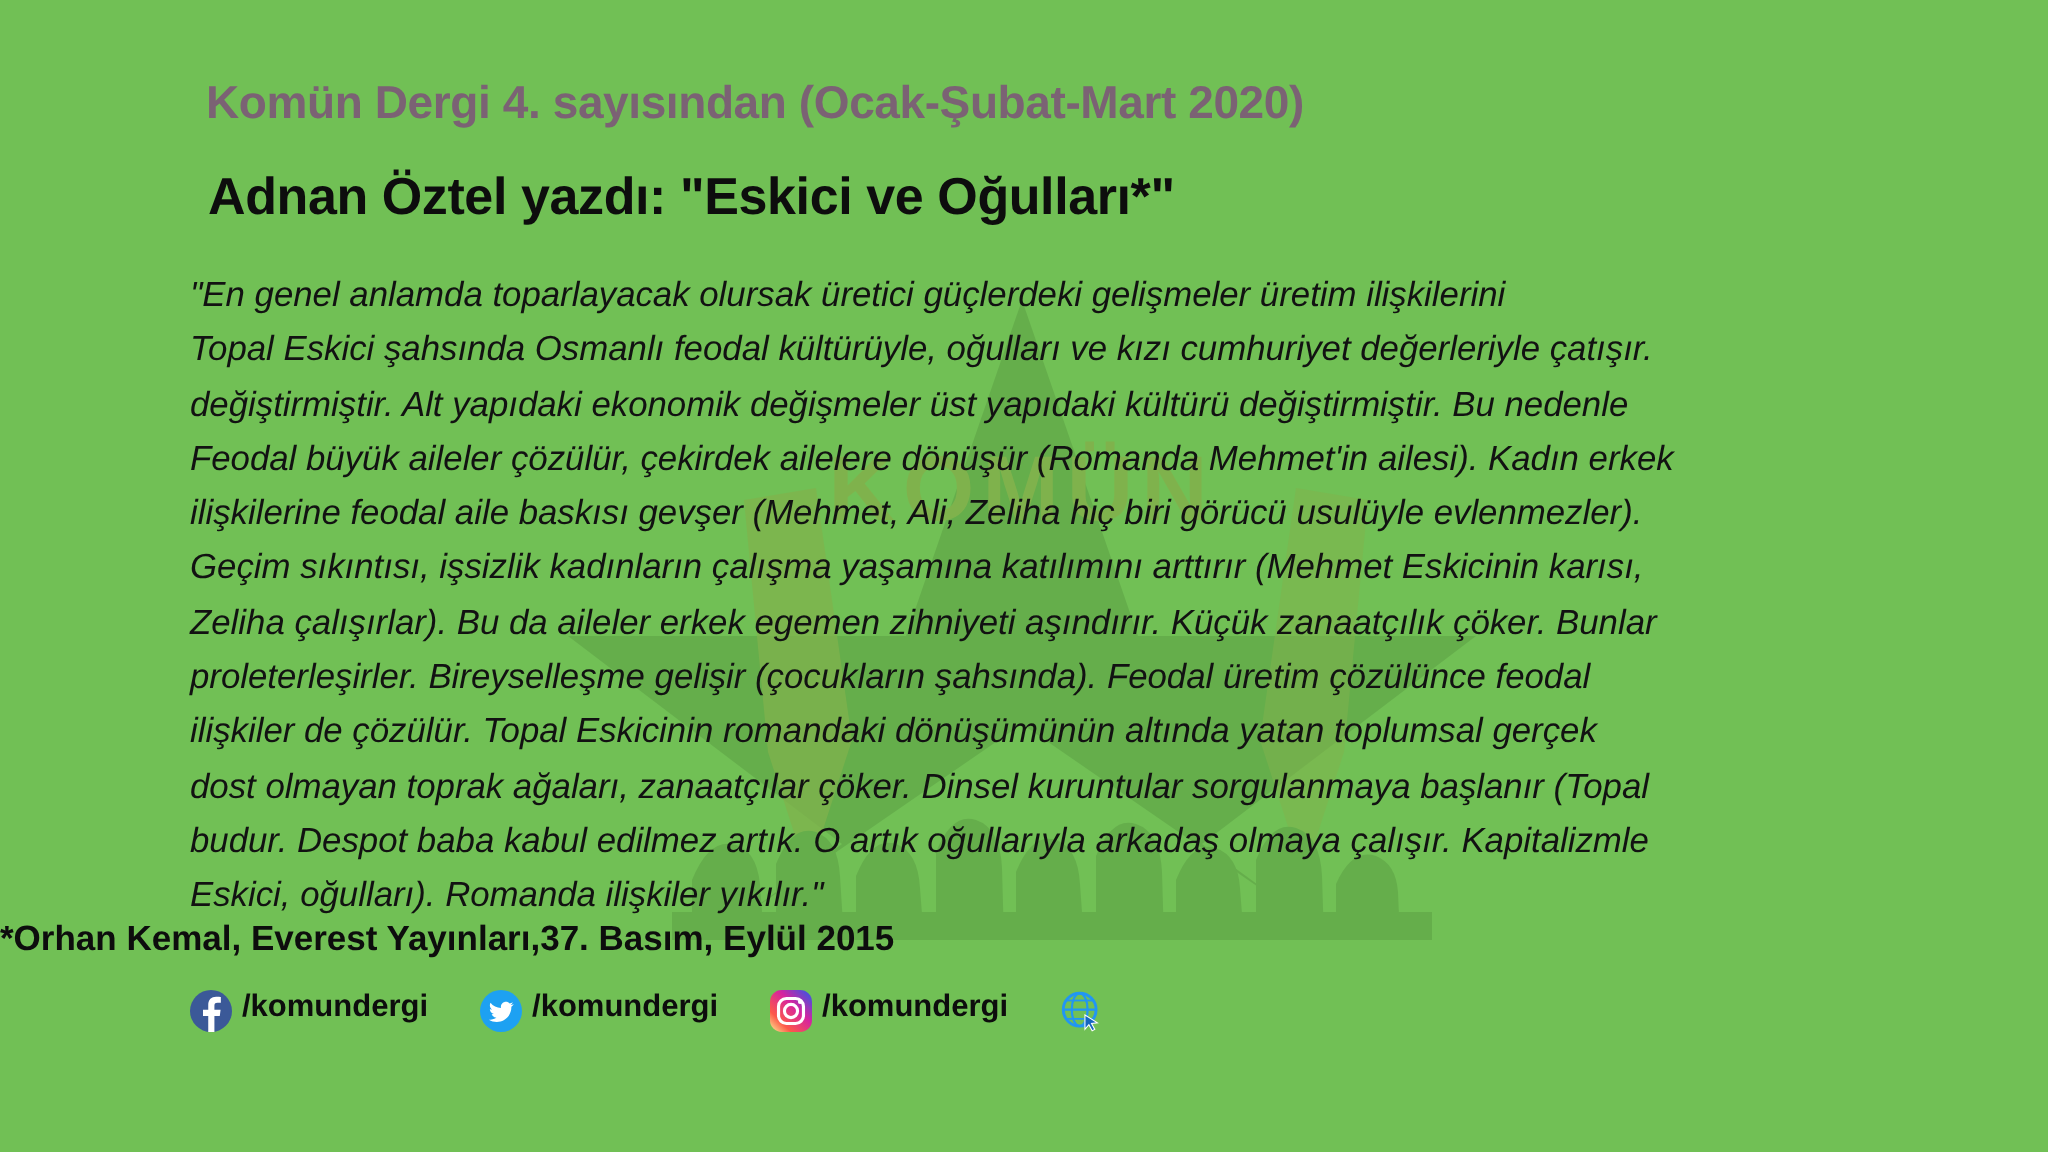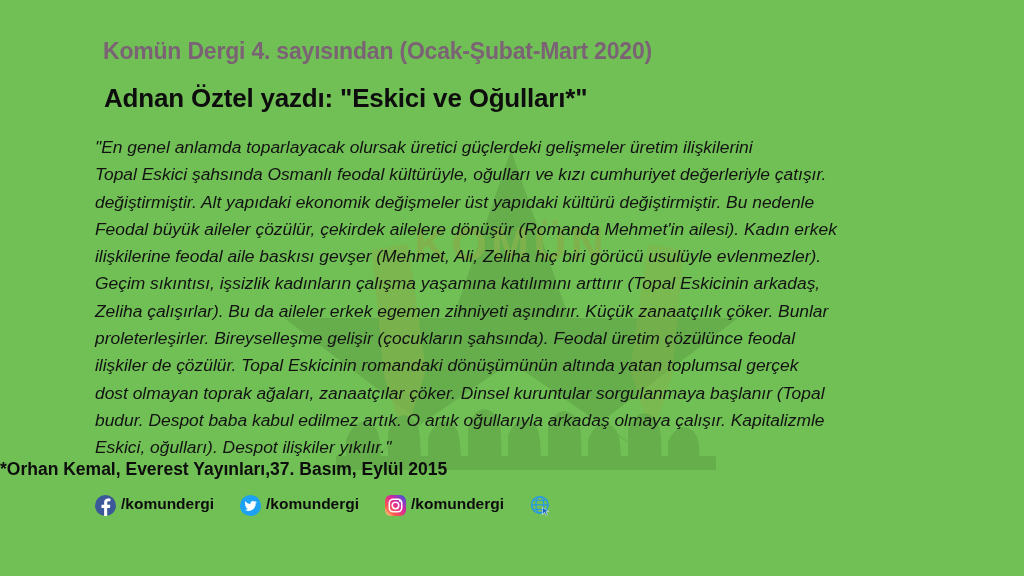--- a/index.html
+++ b/index.html
@@ -153,27 +153,27 @@
   <div id="kicker">Komün Dergi 4. sayısından (Ocak-Şubat-Mart 2020)</div>
 
   <div id="headline">Adnan Öztel yazdı: "Eskici ve Oğulları*"</div>
 
   <div id="quote">
     <span class="ln">"En genel anlamda toparlayacak olursak üretici güçlerdeki gelişmeler üretim ilişkilerini</span>
     <span class="ln">Topal Eskici şahsında Osmanlı feodal kültürüyle, oğulları ve kızı cumhuriyet değerleriyle çatışır.</span>
     <span class="ln">değiştirmiştir. Alt yapıdaki ekonomik değişmeler üst yapıdaki kültürü değiştirmiştir. Bu nedenle</span>
     <span class="ln">Feodal büyük aileler çözülür, çekirdek ailelere dönüşür (Romanda Mehmet'in ailesi). Kadın erkek</span>
     <span class="ln">ilişkilerine feodal aile baskısı gevşer (Mehmet, Ali, Zeliha hiç biri görücü usulüyle evlenmezler).</span>
-    <span class="ln">Geçim sıkıntısı, işsizlik kadınların çalışma yaşamına katılımını arttırır (Topal Eskicinin arkadaş,</span>
+    <span class="ln">Geçim sıkıntısı, işsizlik kadınların çalışma yaşamına katılımını arttırır (Mehmet Eskicinin karısı,</span>
     <span class="ln">Zeliha çalışırlar). Bu da aileler erkek egemen zihniyeti aşındırır. Küçük zanaatçılık çöker. Bunlar</span>
     <span class="ln">proleterleşirler. Bireyselleşme gelişir (çocukların şahsında). Feodal üretim çözülünce feodal</span>
     <span class="ln">ilişkiler de çözülür. Topal Eskicinin romandaki dönüşümünün altında yatan toplumsal gerçek</span>
     <span class="ln">dost olmayan toprak ağaları, zanaatçılar çöker. Dinsel kuruntular sorgulanmaya başlanır (Topal</span>
     <span class="ln">budur. Despot baba kabul edilmez artık. O artık oğullarıyla arkadaş olmaya çalışır. Kapitalizmle</span>
-    <span class="ln">Eskici, oğulları). Despot ilişkiler yıkılır."</span>
+    <span class="ln">Eskici, oğulları). Romanda ilişkiler yıkılır."</span>
   </div>
 
   <div id="attribution">*Orhan Kemal, Everest Yayınları,37. Basım, Eylül 2015</div>
 
   <div id="social">
 
     <div class="social-item">
       <svg class="social-icon" viewBox="0 0 32 32" xmlns="http://www.w3.org/2000/svg" aria-hidden="true">
         <circle cx="16" cy="16" r="16" fill="#3b5998"></circle>
         <path d="M18.6 32V19.8h4.1l0.6-4.8h-4.7v-3c0-1.4 0.4-2.3 2.4-2.3h2.5V5.4c-0.4-0.1-1.9-0.2-3.6-0.2-3.6 0-6 2.2-6 6.2V15h-4v4.8h4V32z" fill="#ffffff"></path>

